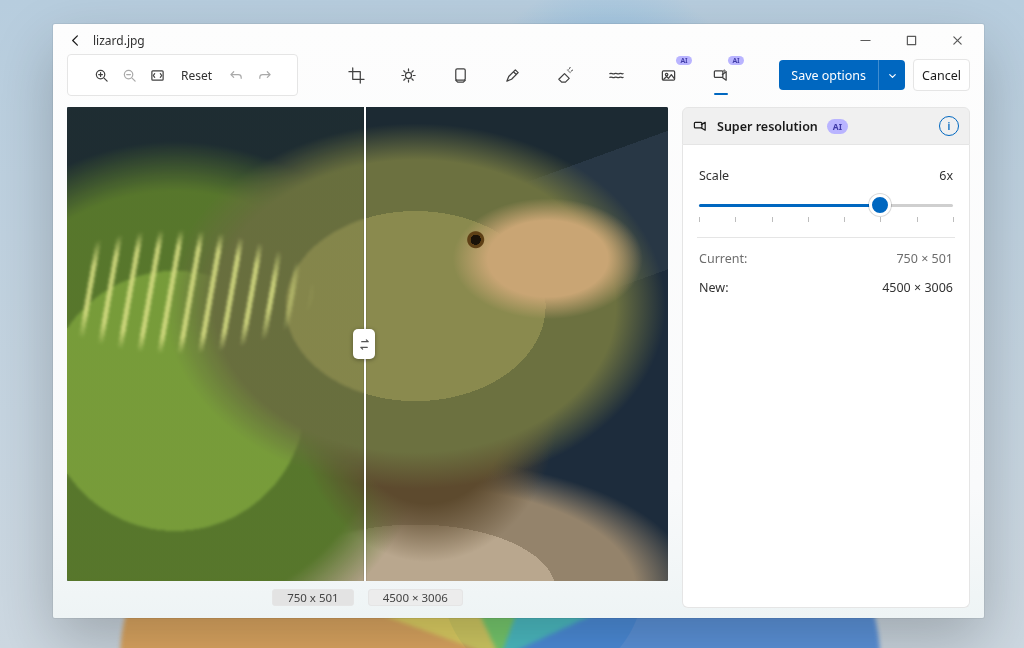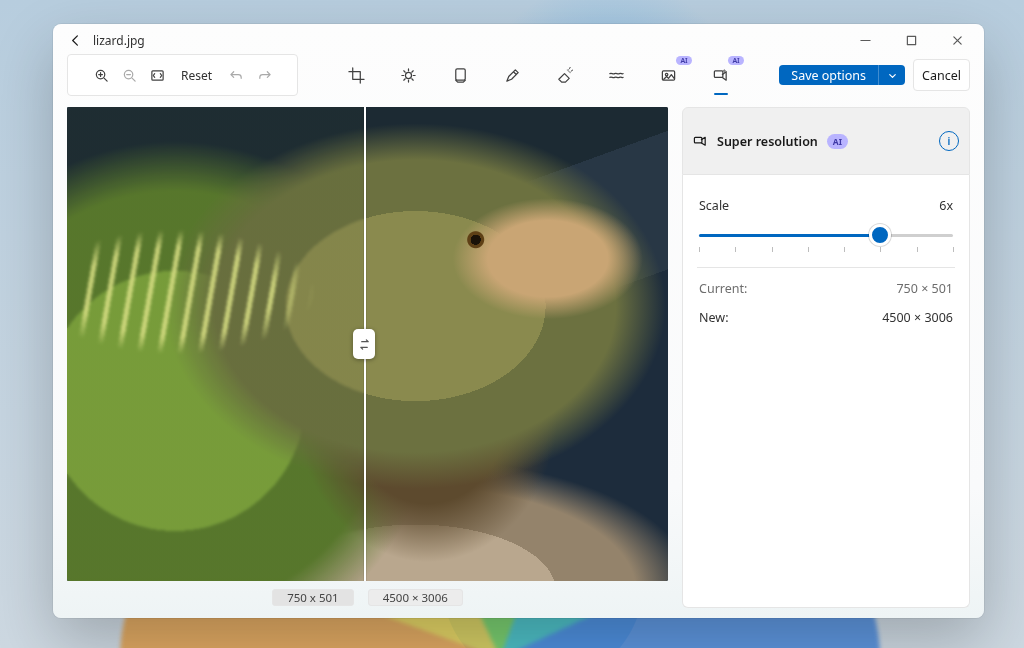--- a/index.html
+++ b/index.html
@@ -32,41 +32,41 @@
     border-radius:50%;
     filter:blur(2px) saturate(.9);
     opacity:.9;
   }
   .bloom{position:absolute;left:450px;top:-40px;width:320px;height:320px;border-radius:50%;
     background:radial-gradient(circle,#71b4e680 0 60px,transparent 140px);}
   
   .window{
     position:absolute;left:53px;top:24px;right:40px;bottom:30px;
     background:linear-gradient(180deg,#fdfdfd 0,#f9fafb 78%,#eef4f5 100%);
-    border-radius:8px;
+    border-radius:2px;
     box-shadow:0 24px 60px rgba(0,0,0,.22),0 0 0 1px rgba(0,0,0,.05);
     display:flex;flex-direction:column;overflow:hidden;
   }
   
   .titlebar{height:32px;display:flex;align-items:center;padding:0 4px 0 10px;}
   .tb-back{width:24px;height:24px;display:flex;align-items:center;justify-content:center;border-radius:4px;}
   .tb-title{font-size:12px;margin-left:6px;color:#323232;}
   .tb-spacer{flex:1;}
   .tb-btn{width:46px;height:32px;display:flex;align-items:center;justify-content:center;color:var(--titlebar-btn);}
   
   .cmdbar{height:38px;display:flex;align-items:center;padding:0 14px;gap:4px;border-bottom:1px solid rgba(0,0,0,0);} 
   .cmd-group{display:flex;align-items:center;gap:2px;border:1px solid var(--border);border-radius:4px;padding:20px;background:#fff;height:28px;box-sizing:border-box;}
   .icon-btn{width:26px;height:24px;display:flex;align-items:center;justify-content:center;border-radius:3px;color:#424242;position:relative;}
   .text-btn{padding:0 9px;height:24px;display:flex;align-items:center;font-size:12px;color:#323232;}
   .cmd-mid{flex:1;display:flex;justify-content:center;gap:18px;}
   .tool-btn{width:34px;height:30px;display:flex;align-items:center;justify-content:center;border-radius:4px;position:relative;color:#404040;}
   .tool-btn.active::after{content:"";position:absolute;bottom:-5px;left:10px;right:10px;height:2.5px;background:var(--accent);border-radius:2px;}
   .ai-pill{position:absolute;top:-4px;right:-6px;background:var(--ai-pill);color:var(--ai-pill-text);font-size:7px;font-weight:600;padding:1px 4px;border-radius:7px;line-height:1;}
   .cmd-right{display:flex;gap:8px;align-items:center;}
-  .primary-btn{background:var(--accent);color:#fff;height:20px;border-radius:4px;display:flex;align-items:center;font-size:12.5px;overflow:hidden;}
+  .primary-btn{background:var(--accent);color:#fff;height:30px;border-radius:4px;display:flex;align-items:center;font-size:12.5px;overflow:hidden;}
   .primary-btn .lbl{padding:0 12px;}
   .primary-btn .drop{width:26px;height:100%;display:flex;align-items:center;justify-content:center;border-left:1px solid rgba(255,255,255,.25);}
   .secondary-btn{background:#fff;border:1px solid var(--border);height:30px;padding:0 8px;border-radius:4px;display:flex;align-items:center;font-size:12.5px;}
   
   .content{flex:1;display:flex;gap:14px;padding:12px 14px 10px 14px;min-height:0;}
   .canvas-col{flex:1;display:flex;flex-direction:column;min-width:0;}
   .canvas-wrap{flex:1;position:relative;background:#1a2a34;border-radius:2px;overflow:hidden;}
   
   .photo{position:absolute;inset:0;
     background:
@@ -94,21 +94,21 @@
             mask:radial-gradient(ellipse 180px 80px at 40% 50%,#000 0 100px,transparent 140px);
     filter:blur(.6px);
   } 
   .compare-divider{position:absolute;top:0;bottom:0;left:49.5%;width:2px;background:#ffffff;box-shadow:0 0 0 .5px rgba(0,0,0,.15);}
   .compare-handle{position:absolute;left:49.5%;top:50%;transform:translate(-50%,-50%);width:22px;height:30px;background:#fff;border-radius:5px;box-shadow:0 1px 4px rgba(0,0,0,.35);display:flex;align-items:center;justify-content:center;color:#555;}
   .dim-row{display:flex;justify-content:center;gap:14px;padding:8px 0 2px;}
   .dim-chip{background:#ececec;border:1px solid var(--border);padding:0 14px;border-radius:3px;font-size:11.5px;color:#444;}
   .dim-chip.sel{background:#e3e3e3;}
   
   .panel{width:288px;display:flex;flex-direction:column;}
-  .panel-head{height:36px;background:var(--panel-header);border:1px solid var(--border);border-radius:6px 6px 0 0;display:flex;align-items:center;padding:15px 10px;gap:9px;}
+  .panel-head{height:36px;background:var(--panel-header);border:1px solid var(--border);border-radius:6px 6px 0 0;display:flex;align-items:center;padding:0 10px;gap:9px;}
   .panel-head .title{font-weight:600;font-size:12.5px;}
   .panel-head .ai{background:var(--ai-pill);color:var(--ai-pill-text);font-size:8.5px;font-weight:700;padding:2px 6px;border-radius:8px;}
   .panel-head .sp{flex:1;}
   .info-icn{width:18px;height:18px;border-radius:50%;border:1px solid var(--accent);color:var(--accent);display:flex;align-items:center;justify-content:center;font-size:10px;font-weight:600;}
   .panel-body{flex:1;border:1px solid var(--border);border-top:none;border-radius:0 0 6px 6px;padding:16px 16px;background:#fff;}
   .row{display:flex;align-items:flex-start;font-size:12.5px;padding:6px 0;}
   .row .k{color:#323232;}
   .row .v{margin-left:auto;color:#323232;}
   .row.muted .k,.row.muted .v{color:var(--text-muted);}
   .separator{height:1px;background:var(--border);margin:8px -2px 6px;}

